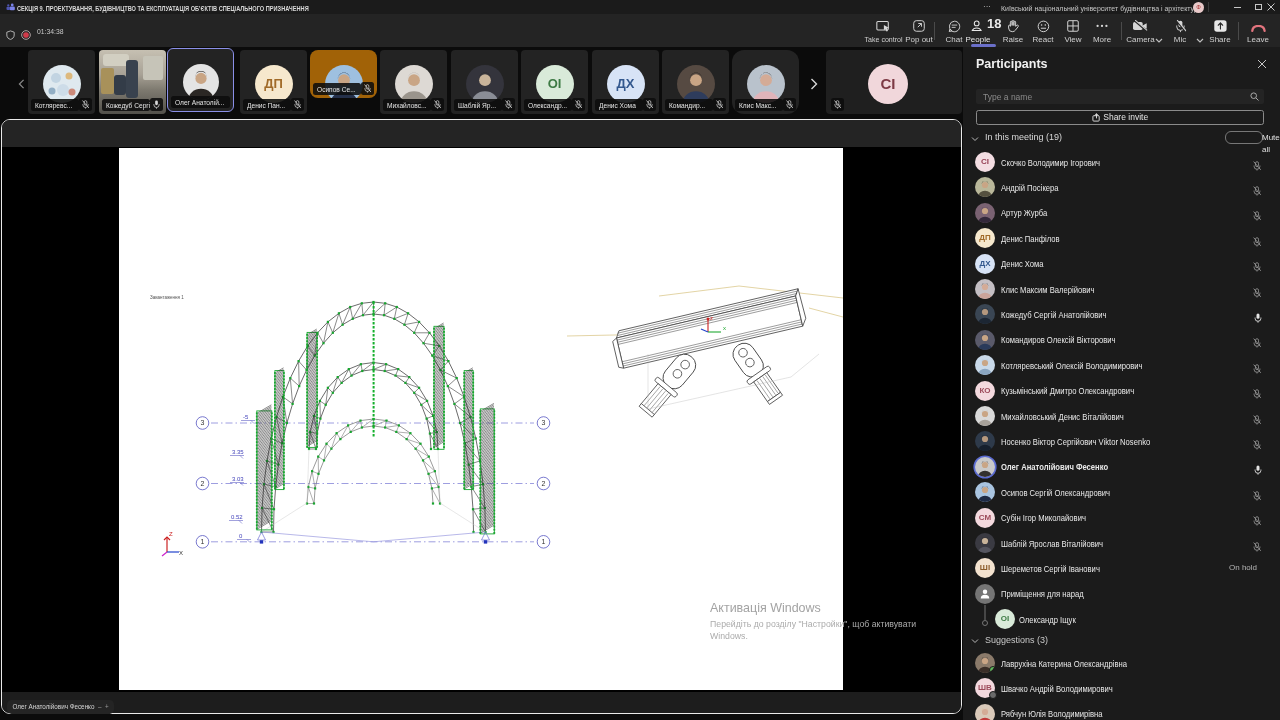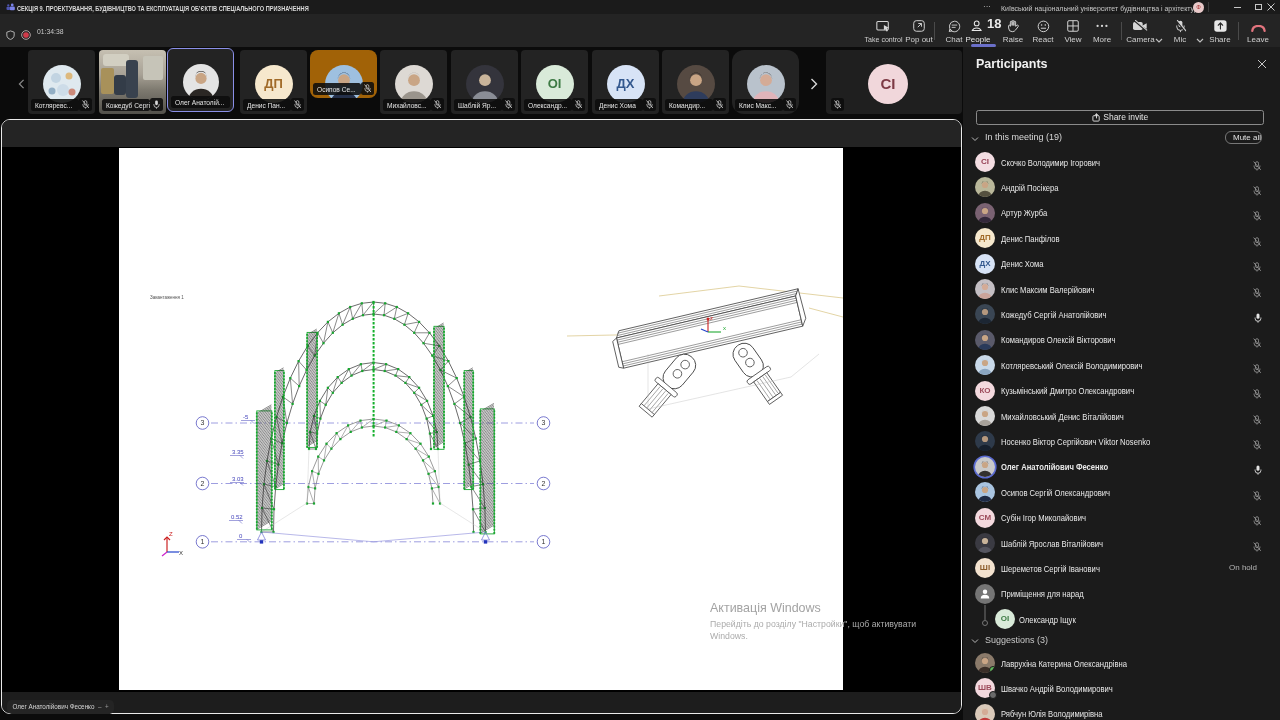--- a/index.html
+++ b/index.html
@@ -979,29 +979,36 @@
 </svg>
 </div>
 <div class="abs" style="left:710px;top:600px;font-size:13px;color:#a3a3a3;transform:scaleX(0.96);transform-origin:0 0;">Активація Windows</div>
 <div class="abs" style="left:710px;top:618px;font-size:9px;color:#ababab;line-height:12px;transform:scaleX(0.97);transform-origin:0 0;white-space:nowrap;">Перейдіть до розділу "Настройки", щоб активувати<br>Windows.</div>
 <div class="abs" style="left:7px;top:700px;height:14px;background:#242424;border-radius:5px;padding:0 6px;font-size:7px;color:#d6d6d6;line-height:14px;white-space:nowrap;transform:scaleX(0.9);transform-origin:0 0;">Олег Анатолійович Фесенко&nbsp;&nbsp;<span style="color:#9a9a9a;">–&nbsp;&nbsp;+</span></div>
 <div class="abs" style="left:963px;top:47px;width:317px;height:673px;background:#1b1b1b;">
 <div class="abs" style="left:13px;top:10px;font-size:12.5px;font-weight:bold;color:#f0f0f0;">Participants</div>
 <svg class="abs" style="left:294px;top:12px;" width="10" height="10" viewBox="0 0 10 10">
       <path d="M1 1 L9 9 M9 1 L1 9" stroke="#c6c6c6" stroke-width="1"></path>
     </svg>
+<div class="abs" style="left:13px;top:42px;width:288px;height:15px;background:#242424;border-radius:2px;">
+      <span style="position:absolute;left:7px;top:2.5px;font-size:8.5px;color:#8a8a8a;">Type a name</span>
+      <svg style="position:absolute;right:5px;top:3px;" width="9" height="9" viewBox="0 0 9 9">
+        <circle cx="3.7" cy="3.7" r="2.8" fill="none" stroke="#aaa" stroke-width="1"></circle>
+        <path d="M6 6 L8.5 8.5" stroke="#aaa" stroke-width="1"></path>
+      </svg>
+    </div>
 <div class="abs" style="left:13px;top:63px;width:288px;height:15px;border:1px solid #8a8a8a;border-radius:2.5px;text-align:center;font-size:8.5px;color:#e4e4e4;line-height:13px;"><svg width="9" height="9" viewBox="0 0 10 10" style="vertical-align:-1.5px;">
         <rect x="1" y="3" width="7" height="6" rx="1" fill="none" stroke="#e4e4e4" stroke-width="1"></rect>
         <path d="M5 6 V0.8 M5 0.8 L3 2.8 M5 0.8 L7 2.8" stroke="#e4e4e4" stroke-width="1" fill="none"></path>
       </svg> Share invite</div>
 <svg class="abs" style="left:8px;top:89px;" width="8" height="6" viewBox="0 0 8 6">
       <path d="M1 1.5 L4 4.5 L7 1.5" fill="none" stroke="#b8b8b8" stroke-width="1"></path>
     </svg>
 <div class="abs" style="left:22px;top:85px;font-size:9px;color:#d8d8d8;">In this meeting (19)</div>
-<div class="abs" style="left:262px;top:84px;width:37px;height:13px;border:1px solid #777;border-radius:6px;text-align:right;font-size:8px;color:#e0e0e0;line-height:12px;">Mute all</div>
+<div class="abs" style="left:262px;top:84px;width:37px;height:13px;border:1px solid #777;border-radius:6px;text-align:left;font-size:8px;color:#e0e0e0;line-height:12px;padding-left:36px;">Mute all</div>
 <div style="position:absolute;left:12px;top:105.0px;width:20px;height:20px;border-radius:50%;background:#f3dde2;text-align:center;line-height:20px;font-size:8px;font-weight:bold;color:#943d52;">СІ</div>
 <div class="abs" style="left:38px;top:109.5px;font-size:9.8px;color:#e8e8e8;white-space:nowrap;transform:scaleX(0.78);transform-origin:0 50%;">Скочко Володимир Ігорович</div>
 <div class="abs" style="left:289px;top:109.5px;"><svg width="10" height="10" viewBox="0 0 13 14">
         <rect x="4.4" y="1" width="4.2" height="7" rx="2.1" fill="none" stroke="#9a9a9a" stroke-width="1.1"></rect>
         <path d="M2.4 6.3 v1.2 a4.1 4.1 0 0 0 8.2 0 V6.3" fill="none" stroke="#9a9a9a" stroke-width="1.1"></path>
         <path d="M6.5 11.6 V13.4" stroke="#9a9a9a" stroke-width="1.1"></path>
         <path d="M1.8 0.8 L11.8 12.4" stroke="#9a9a9a" stroke-width="1.2"></path>
       </svg></div>
 <div style="position:absolute;left:12px;top:130.4px;width:20px;height:20px;border-radius:50%;overflow:hidden;background:#b9b79a;"><svg width="20" height="20" viewBox="0 0 20 20">
         <circle cx="10" cy="8" r="3.1" fill="#c9a585"></circle>

